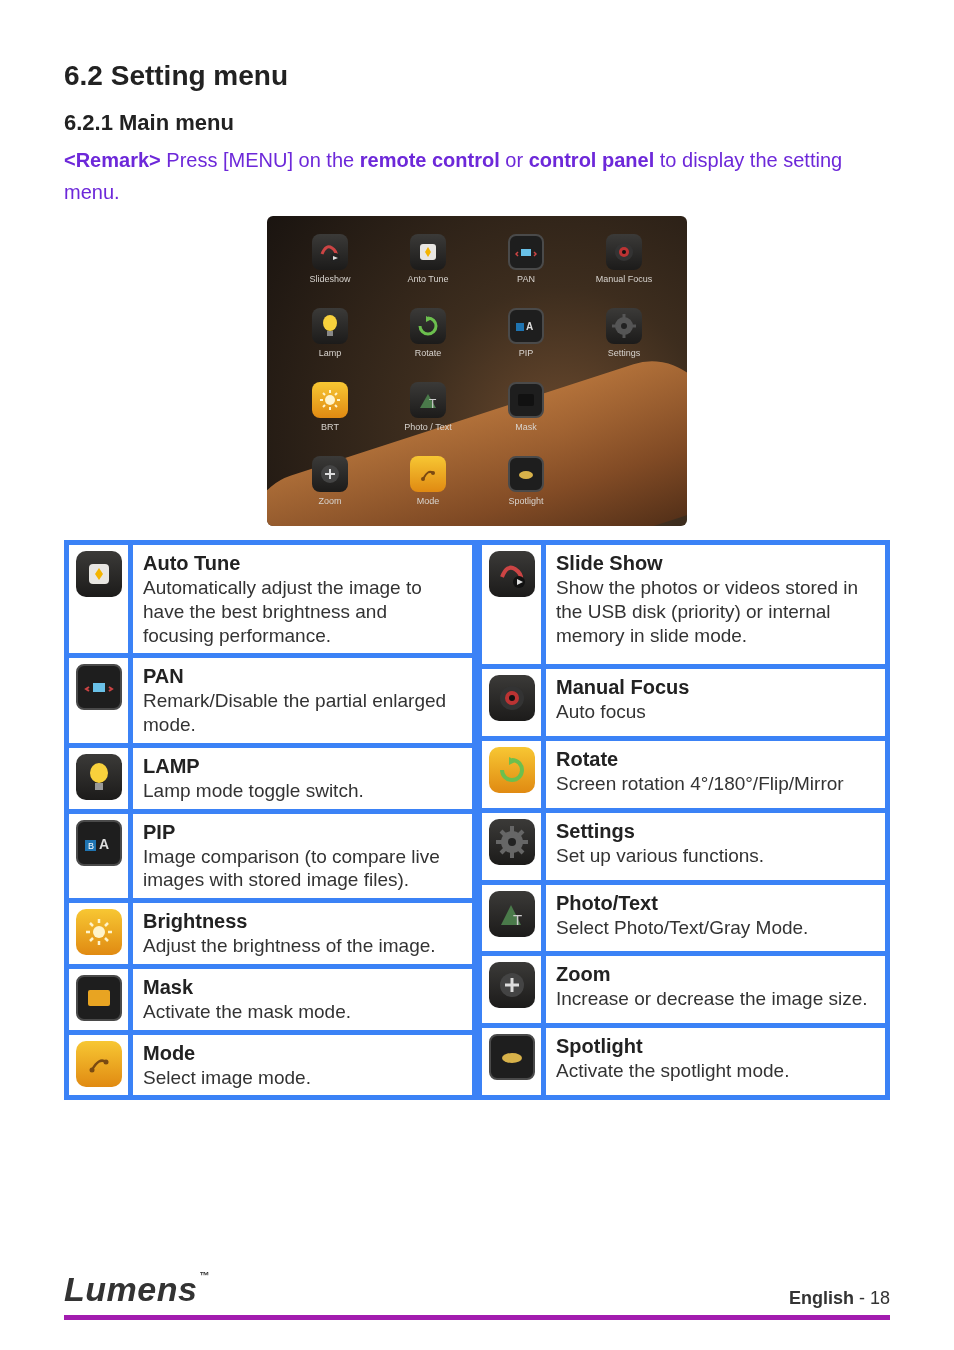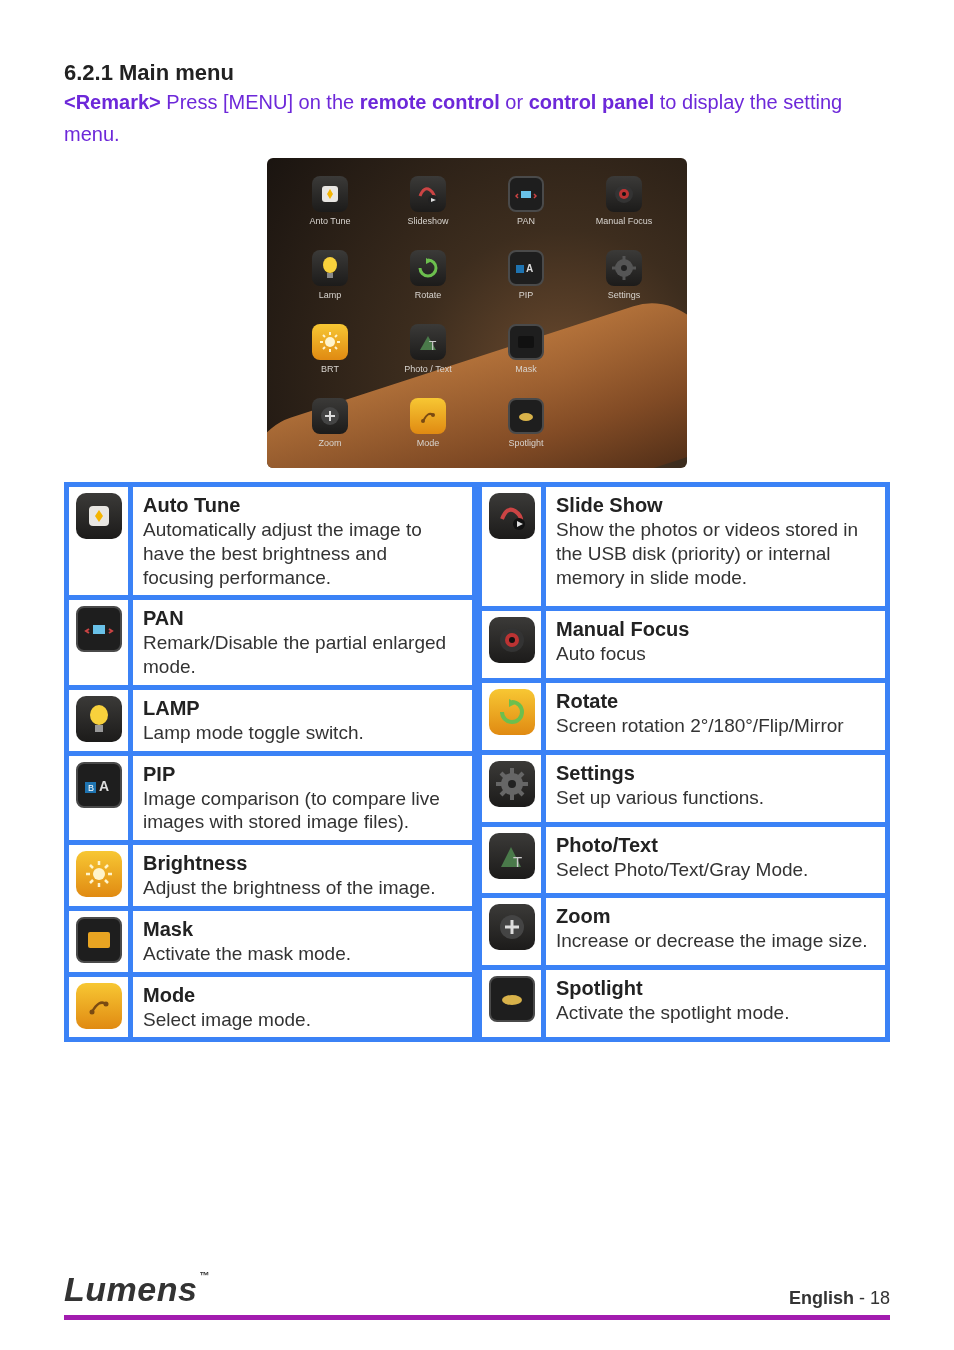--- a/index.html
+++ b/index.html
@@ -1,19 +1,19 @@
 <!DOCTYPE html>
 <html><head>
 <meta charset="utf-8">
 <style>
   * { box-sizing: border-box; margin: 0; padding: 0; }
   html, body { width: 954px; height: 1350px; background: #fff; font-family: Arial, Helvetica, sans-serif; color: #333; }
   .page { padding: 60px 64px 30px 64px; display: flex; flex-direction: column; height: 100%; }
   h2 { font-size: 28px; font-weight: bold; margin-bottom: 18px; color: #222; }
-  h3 { font-size: 22px; font-weight: bold; margin-bottom: 0; color: #222; }
+  h3 { font-size: 22px; font-weight: bold; margin-bottom: 8px; color: #222; }
   .intro { font-size: 20px; line-height: 1.6; color: #6d28d9; margin-bottom: 8px; }
   .intro .bold { font-weight: bold; }
 
   .hero { width: 420px; height: 310px; margin: 0 auto 14px; position: relative; border-radius: 6px; overflow: hidden;
            background: radial-gradient(circle at 70% 70%, #6b4a2e 0%, #3d2d1e 40%, #1a1410 100%); }
   .hero-rope { position: absolute; top: 200px; left: -20px; width: 480px; height: 160px;
                background: linear-gradient(180deg, #c27a3d 0%, #8a4e25 60%, #5a3218 100%);
                transform: rotate(-18deg); opacity: 0.85; border-radius: 60px; }
   .hero-grid { position: absolute; inset: 18px 18px 18px 18px; display: grid; grid-template-columns: repeat(4, 1fr);
                grid-auto-rows: 68px; gap: 6px 8px; }
@@ -40,48 +40,49 @@
   
   .bg-dk { background: linear-gradient(180deg,#3b3a38,#1c1b1a); }
   .bg-ylw { background: linear-gradient(180deg,#f7c733,#e08a12); }
   .bg-frame { background: #1e1e1e; border: 2px solid #4a4a4a; border-radius: 8px; }
 </style>
 </head>
 <body>
 
 <div class="page">
 
+  <h2>6.2 Setting menu</h2>
   <h3>6.2.1 Main menu</h3>
 
   <p class="intro">
     <span class="bold">&lt;Remark&gt;</span><span> Press [MENU] on the </span><span class="bold">remote control</span><span> or </span><span class="bold">control panel</span><span> to display the setting menu.</span>
   </p>
 
   <div class="hero">
     <div class="hero-rope"></div>
     <div class="hero-grid">
 
       <div class="hero-cell">
         <div class="hero-icon bg-dk">
+            <svg width="24" height="24">
+              <path d="M4 14 Q8 4 14 8 Q20 12 18 20" stroke="#c44" stroke-width="3" fill="none"></path>
+              <circle cx="17" cy="18" r="5" fill="#222"></circle>
+              <polygon points="15,16 20,18 15,20" fill="#ddd"></polygon>
+            </svg>
+          </div>
+        <div class="hero-label">Slideshow</div>
+      </div>
+      <div class="hero-cell">
+        <div class="hero-icon bg-dk">
             <svg width="22" height="22">
               <rect x="3" y="3" width="16" height="16" rx="3" fill="#e8e6e2"></rect>
               <path d="M11 6 L14 11 L11 16 L8 11 Z" fill="#f4b400"></path>
             </svg>
           </div>
         <div class="hero-label">Anto Tune</div>
-      </div>
-      <div class="hero-cell">
-        <div class="hero-icon bg-dk">
-            <svg width="24" height="24">
-              <path d="M4 14 Q8 4 14 8 Q20 12 18 20" stroke="#c44" stroke-width="3" fill="none"></path>
-              <circle cx="17" cy="18" r="5" fill="#222"></circle>
-              <polygon points="15,16 20,18 15,20" fill="#ddd"></polygon>
-            </svg>
-          </div>
-        <div class="hero-label">Slideshow</div>
       </div>
       <div class="hero-cell">
         <div class="hero-icon bg-frame">
             <svg width="22" height="22">
               <rect x="6" y="8" width="10" height="7" fill="#69c1e8"></rect>
               <path d="M3 11 L1 13 L3 15 M19 11 L21 13 L19 15" stroke="#c44" stroke-width="1.5" fill="none"></path>
             </svg>
           </div>
         <div class="hero-label">PAN</div>
       </div>
@@ -338,21 +339,21 @@
       </tr>
       <tr>
         <td class="icon-cell"><div class="icon-box bg-ylw">
                 <svg width="30" height="30">
                   <path d="M15 5 A10 10 0 1 1 5 15" stroke="#6cbf4e" stroke-width="4" fill="none"></path>
                   <polygon points="12,2 20,6 12,10" fill="#6cbf4e"></polygon>
                 </svg>
               </div></td>
         <td class="text-cell">
               <div class="row-title">Rotate</div>
-              <div>Screen rotation 2°/180°/Flip/Mirror</div>
+              <div>Screen rotation 4°/180°/Flip/Mirror</div>
             </td>
       </tr>
       <tr>
         <td class="icon-cell"><div class="icon-box bg-dk">
                 <svg width="32" height="32">
                   <circle cx="16" cy="16" r="11" fill="#666"></circle>
                   <circle cx="16" cy="16" r="4" fill="#222"></circle>
                   <g stroke="#666" stroke-width="4">
                     <line x1="16" y1="0" x2="16" y2="6"></line>
                     <line x1="16" y1="26" x2="16" y2="32"></line>

